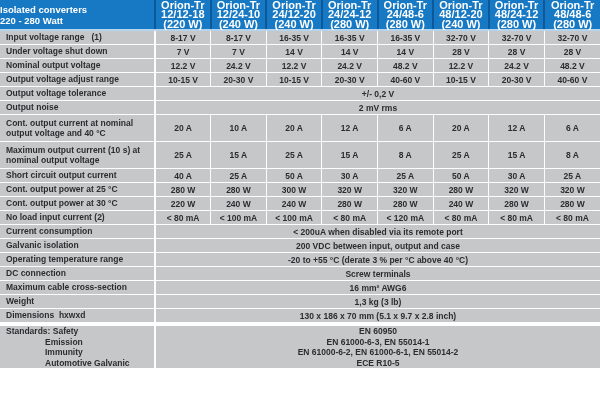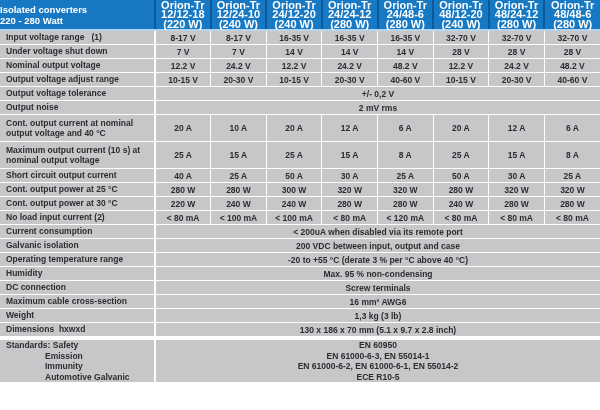--- a/index.html
+++ b/index.html
@@ -229,24 +229,20 @@
         </tr>
         <tr class="single">
           <td class="label label-sep">Galvanic isolation</td>
           <td colspan="8">200 VDC between input, output and case</td>
         </tr>
         <tr class="single">
           <td class="label label-sep">Operating temperature range</td>
           <td colspan="8">-20 to +55 °C (derate 3 % per °C above 40 °C)</td>
         </tr>
         <tr class="single">
-          <td class="label label-sep">Humidity</td>
-          <td colspan="8">Max. 95 % non-condensing</td>
-        </tr>
-        <tr class="single">
           <td class="label label-sep">DC connection</td>
           <td colspan="8">Screw terminals</td>
         </tr>
         <tr class="single">
           <td class="label label-sep">Maximum cable cross-section</td>
           <td colspan="8">16 mm² AWG6</td>
         </tr>
         <tr class="single">
           <td class="label label-sep">Weight</td>
           <td colspan="8">1,3 kg (3 lb)</td>

